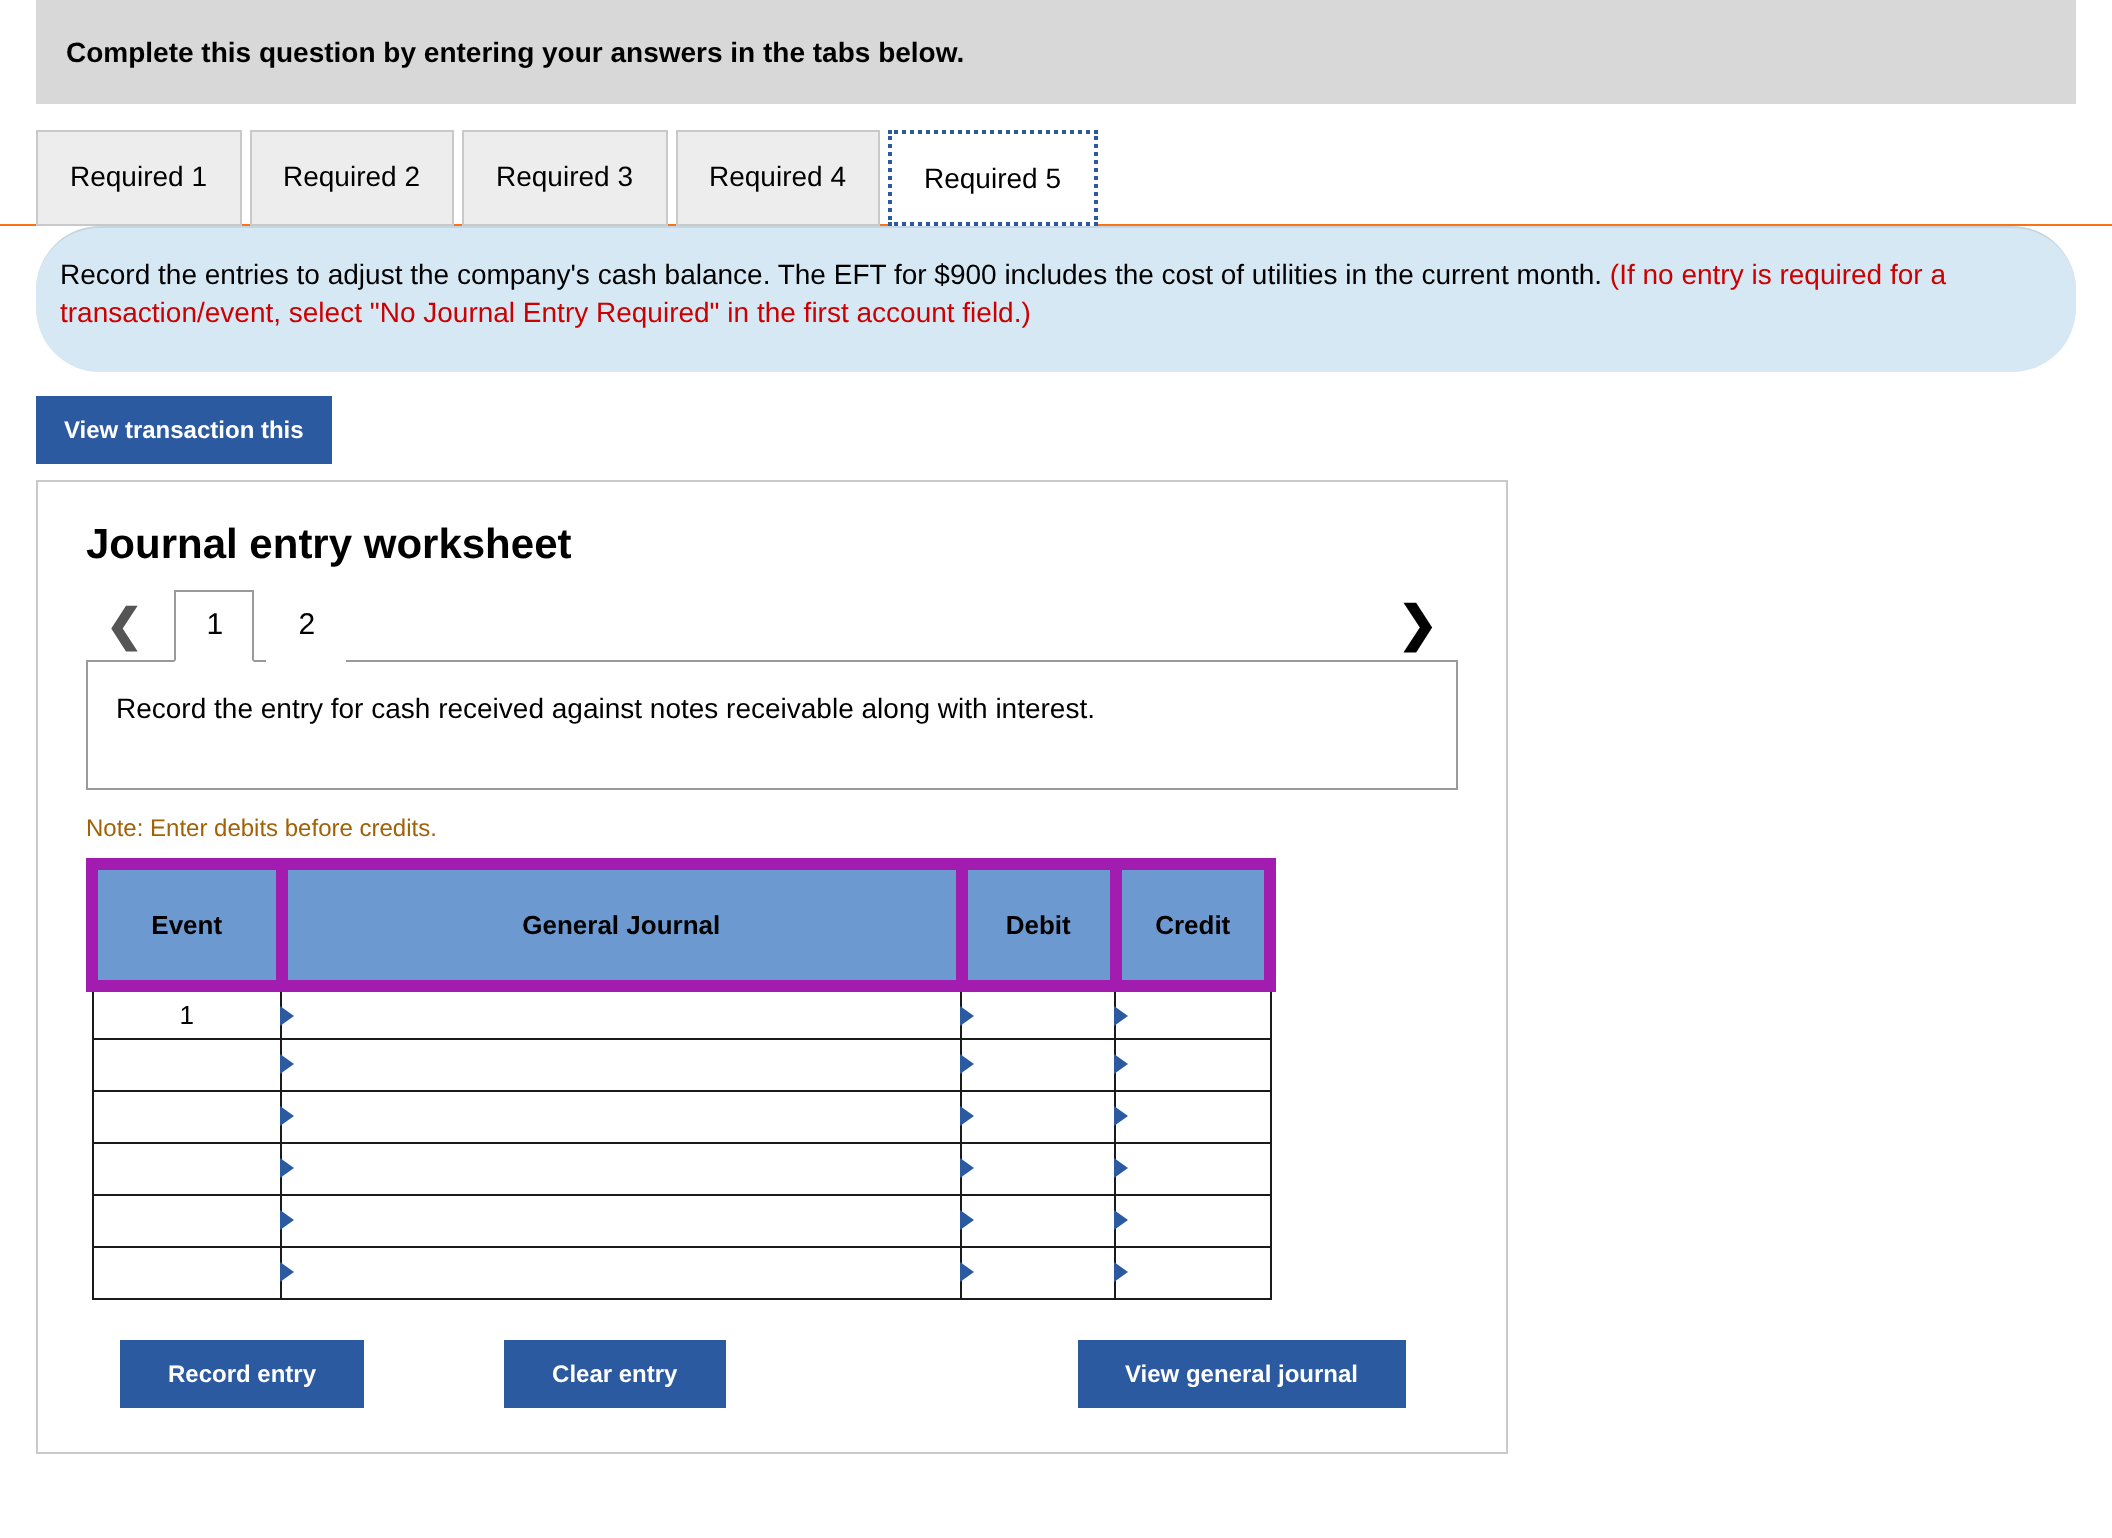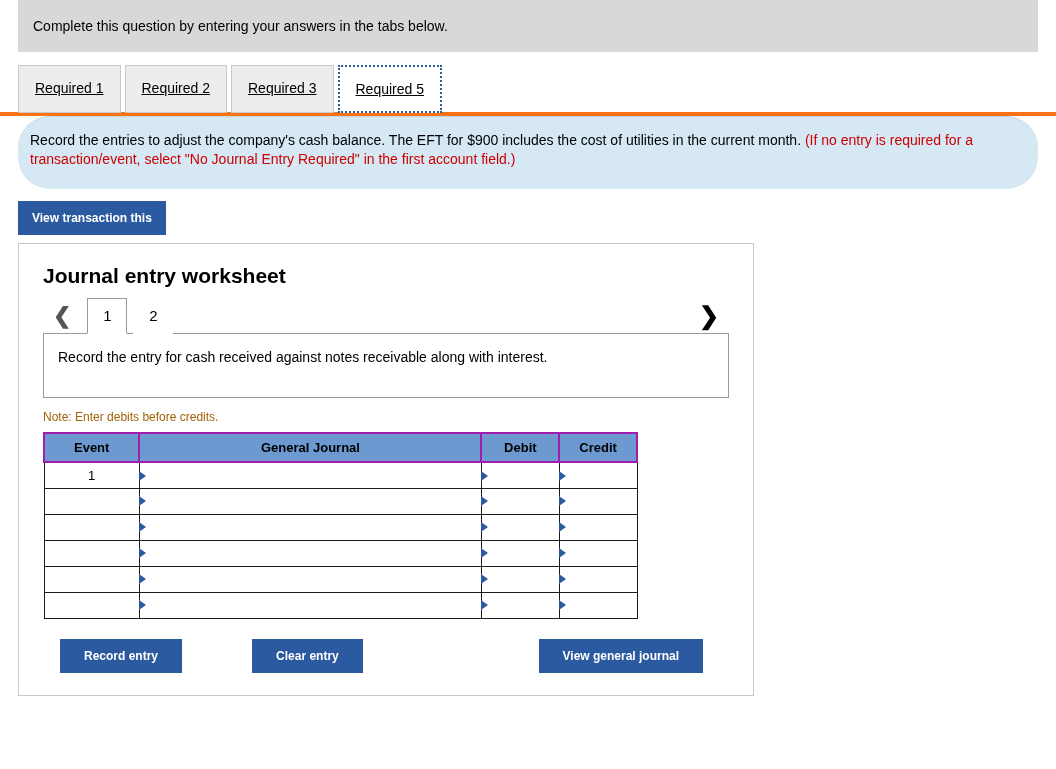--- a/index.html
+++ b/index.html
@@ -11,30 +11,29 @@
     background: #fff;
     color: #000;
   }
   .page {
     width: 1056px;
     margin: 0 auto;
   }
   .instr-bar {
     background: #d8d8d8;
     padding: 18px 15px;
-    font-weight: normal;
+    font-weight: bold;
     font-size: 14px;
     margin: 0 18px;
   }
   .tabs-row {
     padding: 12px 18px 0 18px;
     display: flex;
     gap: 4px;
-    border-bottom: 4px solid #f97316;
-    text-decoration: underline;
+    border-bottom: 1px solid #f97316;
   }
   .req-tab {
     background: #ededed;
     border: 1px solid #c9c9c9;
     padding: 14px 16px;
     font-size: 14px;
     cursor: pointer;
     position: relative;
     top: 1px;
   }
@@ -122,22 +121,22 @@
     color: #a16207;
     font-size: 12px;
     margin-bottom: 8px;
   }
   table.journal {
     border-collapse: collapse;
     width: 595px;
   }
   table.journal th {
     background: #6c99d0;
-    border: 2px solid #a21caf;
-    padding: 6px 4px;
+    border: 6px solid #a21caf;
+    padding: 20px 4px;
     font-weight: bold;
     font-size: 13px;
     text-align: center;
   }
   table.journal td {
     border: 1px solid #1a1a1a;
     height: 26px;
     padding: 0 4px;
     position: relative;
     background: #fff;
@@ -172,20 +171,21 @@
 <div class="page">
 
   <div class="instr-bar">
     <span>Complete this question by entering your answers in the tabs below.</span>
   </div>
 
   <div class="tabs-row">
     <div class="req-tab"><span>Required 1</span></div>
     <div class="req-tab"><span>Required 2</span></div>
     <div class="req-tab"><span>Required 3</span></div>
+    <div class="req-tab"><span>Required 4</span></div>
     <div class="req-tab active"><span>Required 5</span></div>
   </div>
 
   <div class="prompt-box">
     <span>Record the entries to adjust the company's cash balance. The EFT for $900 includes the cost of utilities in the current month. </span><span class="warn">(If no entry is required for a transaction/event, select "No Journal Entry Required" in the first account field.)</span>
   </div>
 
   <div class="view-trans-wrap">
     <button class="btn-blue">View transaction this</button>
   </div>

